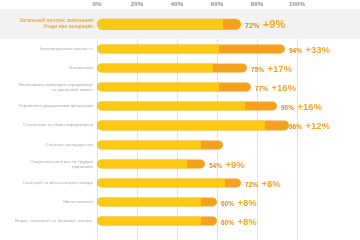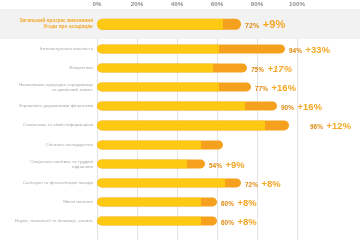--- a/index.html
+++ b/index.html
@@ -200,21 +200,21 @@
           <span class="value-delta">+33%</span>
         </div>
       </div>
       <div class="row">
         <div class="row-label">Енергетика</div>
         <div class="bar-track">
           <div class="bar" style="width: 150px; background: rgb(245, 161, 30);">
             <div class="bar-base" style="width: 77.3333%; background: rgb(253, 201, 19);"></div>
           </div>
         </div>
-        <div class="value-wrap" style="left: 251px; font-style: italic;">
+        <div class="value-wrap" style="left: 251px;">
           <span class="value-pct">75%</span>
           <span class="value-delta">+17%</span>
         </div>
       </div>
       <div class="row">
         <div class="row-label">Навколишнє природне середовище та цивільний захист</div>
         <div class="bar-track">
           <div class="bar" style="width: 154px; background: rgb(245, 161, 30);">
             <div class="bar-base" style="width: 79.2208%; background: rgb(253, 201, 19);"></div>
           </div>
@@ -236,21 +236,21 @@
           <span class="value-delta">+16%</span>
         </div>
       </div>
       <div class="row">
         <div class="row-label">Статистика та обмін інформацією</div>
         <div class="bar-track">
           <div class="bar" style="width: 192px; background: rgb(245, 161, 30);">
             <div class="bar-base" style="width: 87.5%; background: rgb(253, 201, 19);"></div>
           </div>
         </div>
-        <div class="value-wrap" style="left: 310px;">
+        <div class="value-wrap" style="left: 289px;">
           <span class="value-pct">96%</span>
           <span class="value-delta">+12%</span>
         </div>
       </div>
       <div class="row">
         <div class="row-label">Сільське господарство</div>
         <div class="bar-track">
           <div class="bar" style="width: 126px; background: rgb(245, 161, 30);">
             <div class="bar-base" style="width: 82.5397%; background: rgb(253, 201, 19);"></div>
           </div>

